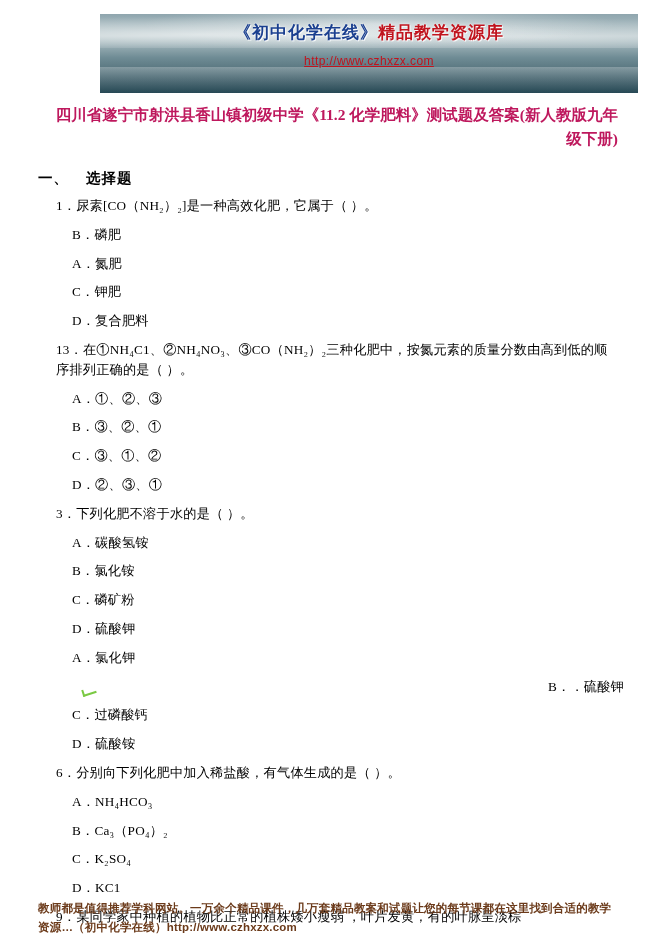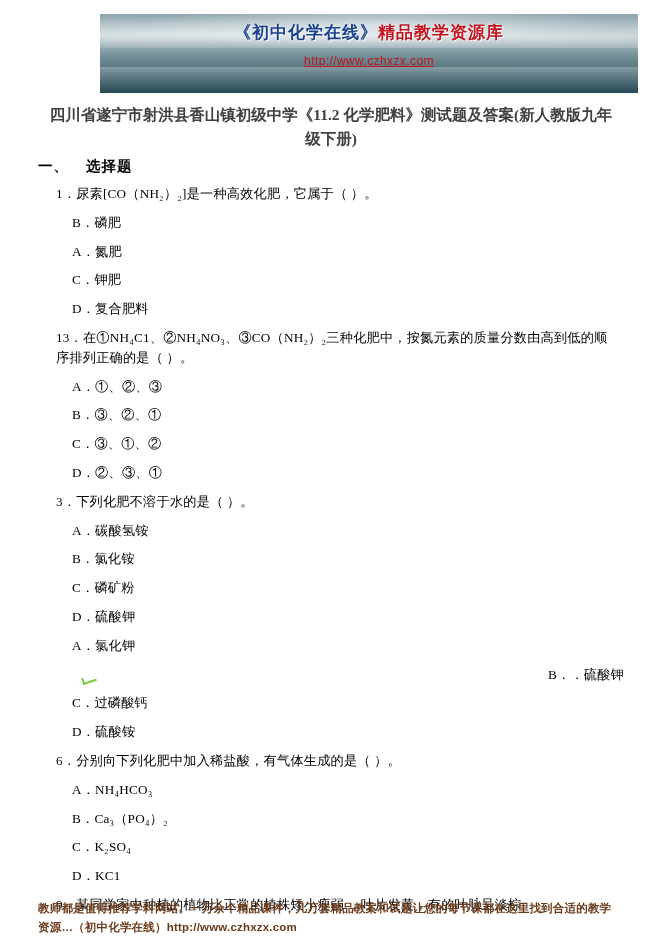--- a/index.html
+++ b/index.html
@@ -67,31 +67,31 @@
     font-size: 12px;
     color: #c0141e;
     text-decoration: underline;
     letter-spacing: .4px;
     white-space: nowrap;
   }
 
   
   .doc-title {
     margin: 10px 6px 6px 6px;
-    text-align: center;
+    text-align: right;
     font-family: "Liberation Serif", serif;
     font-size: 15.5px;
     font-weight: bold;
-    color: #404040;
+    color: #be185d;
     line-height: 1.55;
   }
 
   
   .section-head {
-    margin: 6px 0 8px 0;
+    margin: 18px 0 8px 0;
     font-size: 14.5px;
     font-weight: bold;
     letter-spacing: 1px;
   }
   .section-head .sec-no {
     display: inline-block;
     width: 48px;
   }
   .q {
     font-size: 13.2px;

